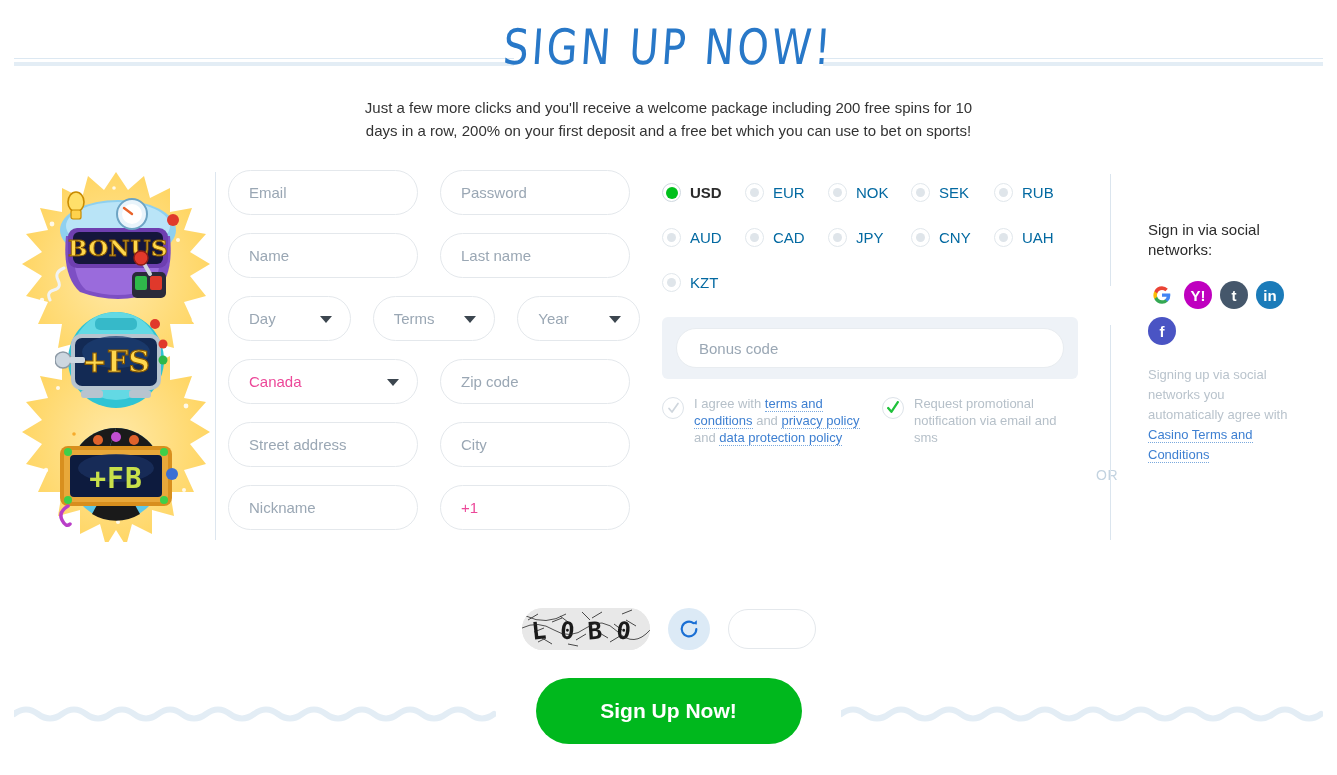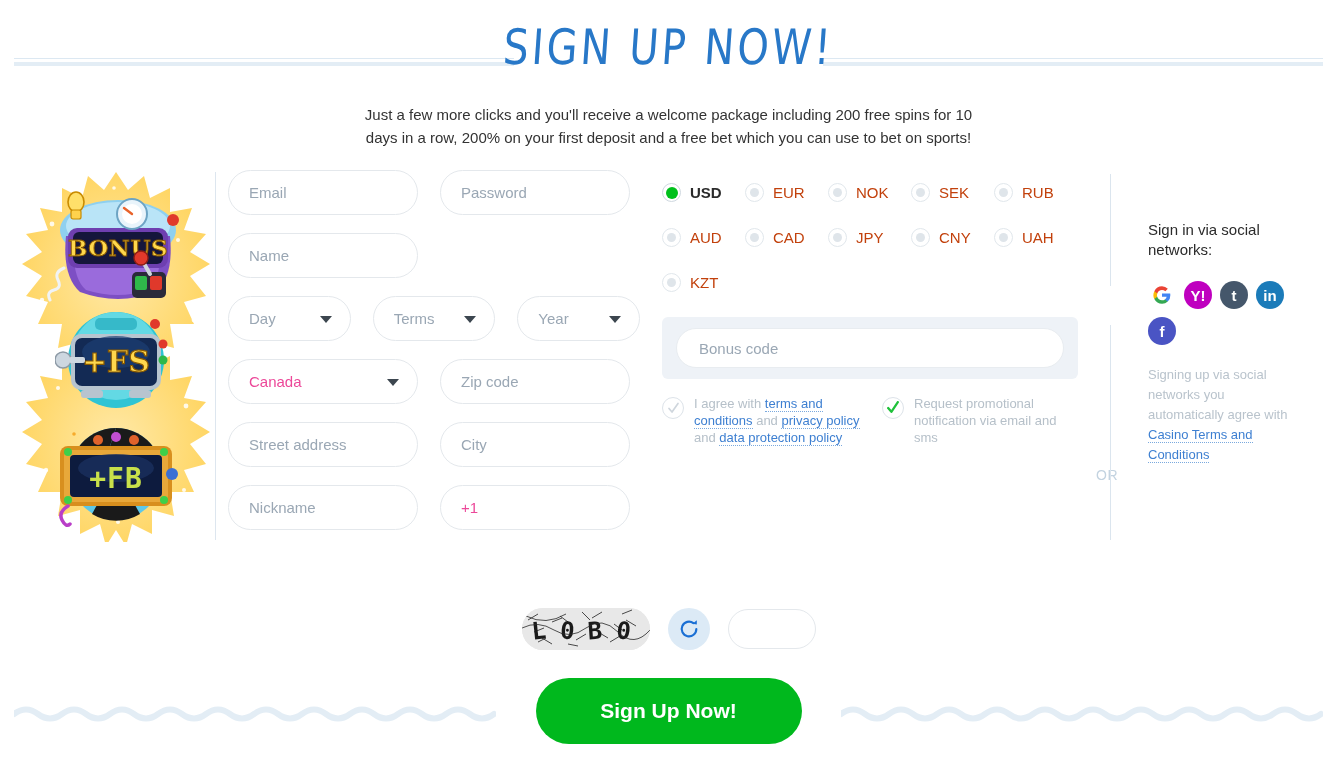--- a/index.html
+++ b/index.html
@@ -26,21 +26,21 @@
     transform: skewX(-4deg) scaleY(1.22);
     transform-origin: center;
   }
   .hdr-rule { position: absolute; top: 58px; height: 9px; }
   .hdr-rule.left  { left: 14px;  width: 500px; }
   .hdr-rule.right { right: 14px; width: 500px; }
   .hdr-rule .ln1 { height: 1px; background: #dce8f2; }
   .hdr-rule .ln2 { height: 4px; background: #e3edf5; margin-top: 3px; }
 
   .subtitle {
-    position: absolute; top: 103px; left: 50%; transform: translateX(-50%);
+    position: absolute; top: 96px; left: 50%; transform: translateX(-50%);
     width: 640px; text-align: center;
     font-size: 15px; line-height: 23px; color: #333;
   }
 
   
   .main { position: absolute; top: 170px; left: 0; width: 1337px; height: 375px; }
 
   .col-bonus { position: absolute; left: 18px; top: 0; width: 196px; height: 372px; }
   .vdiv-left { position: absolute; left: 215px; top: 2px; width: 1px; height: 368px; background: #dde6ef; }
 
@@ -78,21 +78,21 @@
     position: absolute; right: 18px; top: 50%; margin-top: -3px;
     width: 0; height: 0;
     border-left: 6px solid transparent; border-right: 6px solid transparent;
     border-top: 7px solid #3c464f;
   }
 
   
   .curr-grid { display: flex; flex-wrap: wrap; width: 420px; }
   .curr-item {
     display: flex; align-items: center; gap: 9px;
-    width: 83px; height: 45px; font-size: 15px; color: #c2410c;
+    width: 83px; height: 45px; font-size: 15px; color: #0369a1;
   }
   .curr-item.on { color: #2b2b2b; font-weight: 700; }
   .radio {
     width: 19px; height: 19px; border-radius: 50%;
     border: 1px solid #e1e7ec; background: #fff;
     display: flex; align-items: center; justify-content: center;
     flex: none;
   }
   .radio i { width: 9px; height: 9px; border-radius: 50%; background: #dfe5ea; display: block; }
   .curr-item.on .radio { border-color: #cfd8e0; }
@@ -302,20 +302,21 @@
 
     <div class="col-form">
 
       <div class="field-row">
         <div class="pill w-lg">Email</div>
         <div class="pill w-lg">Password</div>
       </div>
 
       <div class="field-row">
         <div class="pill w-lg">Name</div>
+        <div class="pill w-lg">Last name</div>
       </div>
 
       <div class="field-row">
         <div class="pill w-md">
           <span>Day</span>
           <span class="caret"></span>
         </div>
         <div class="pill w-md">
           <span>Terms</span>
           <span class="caret"></span>

